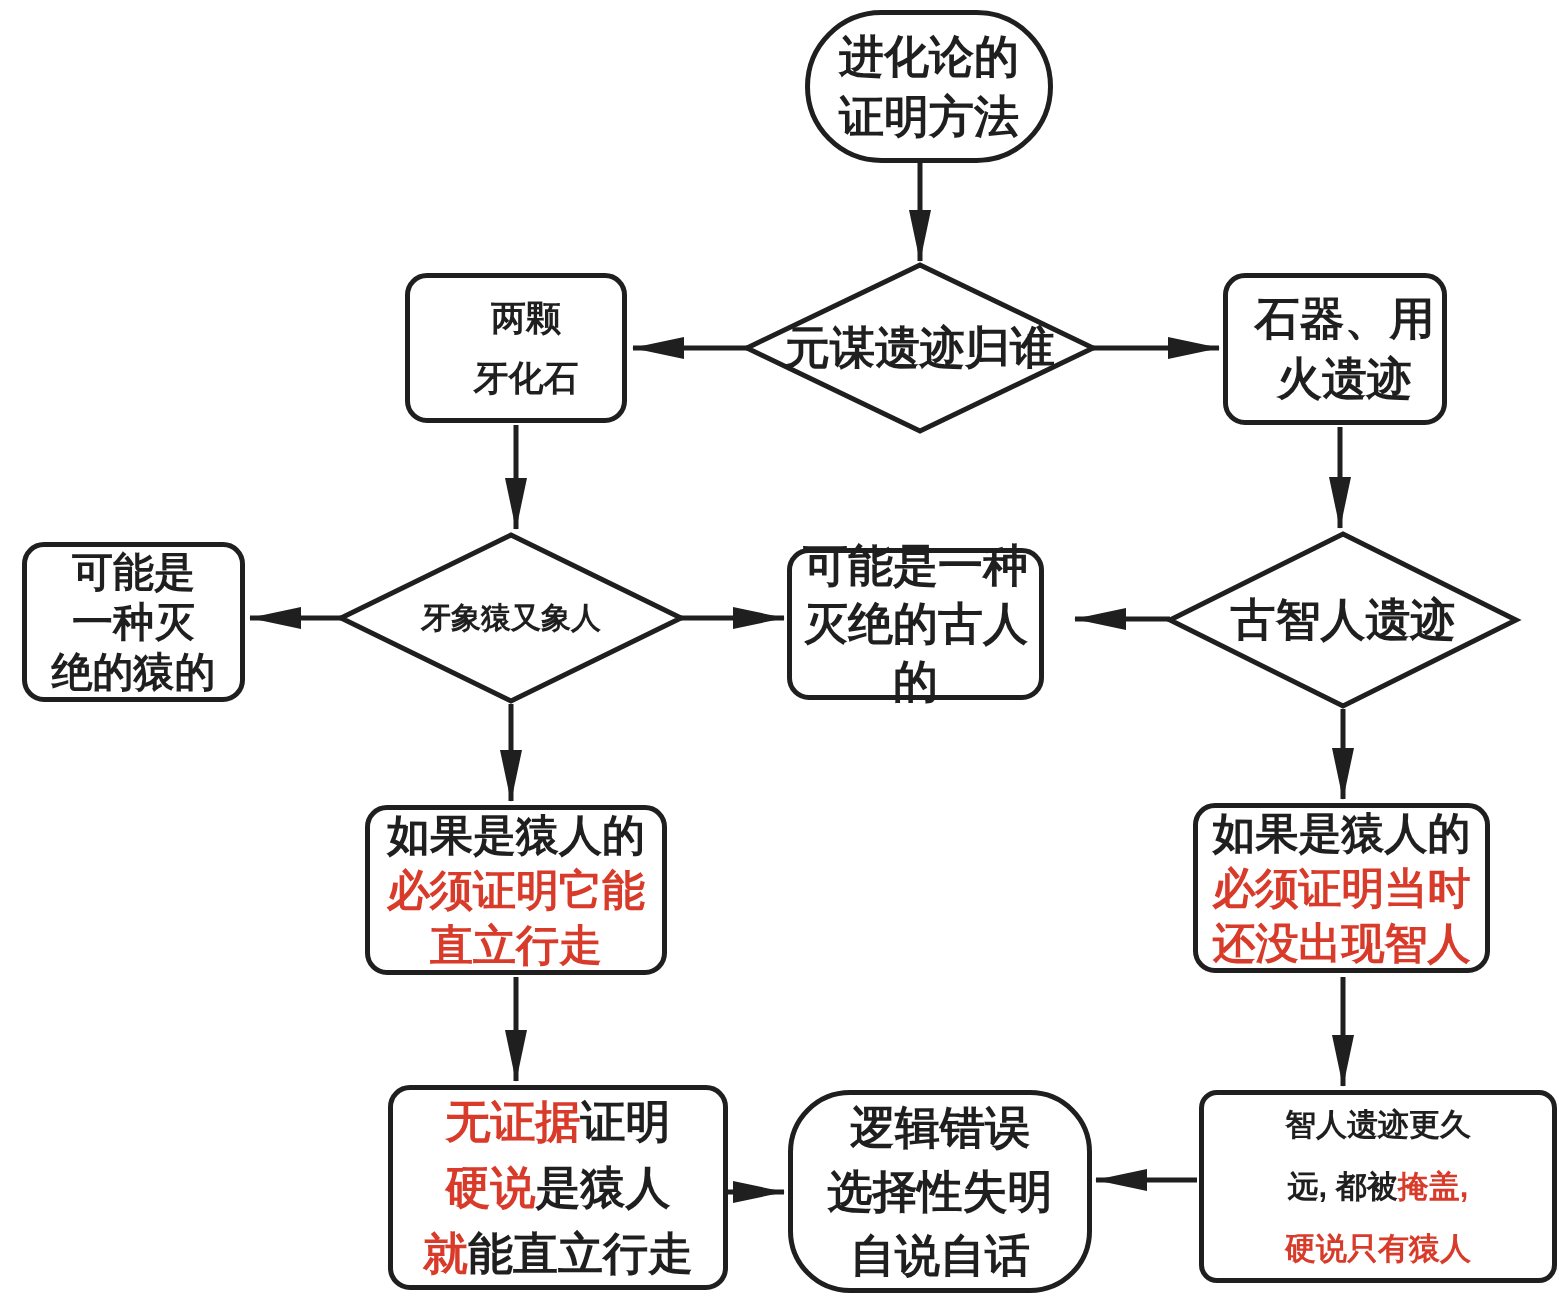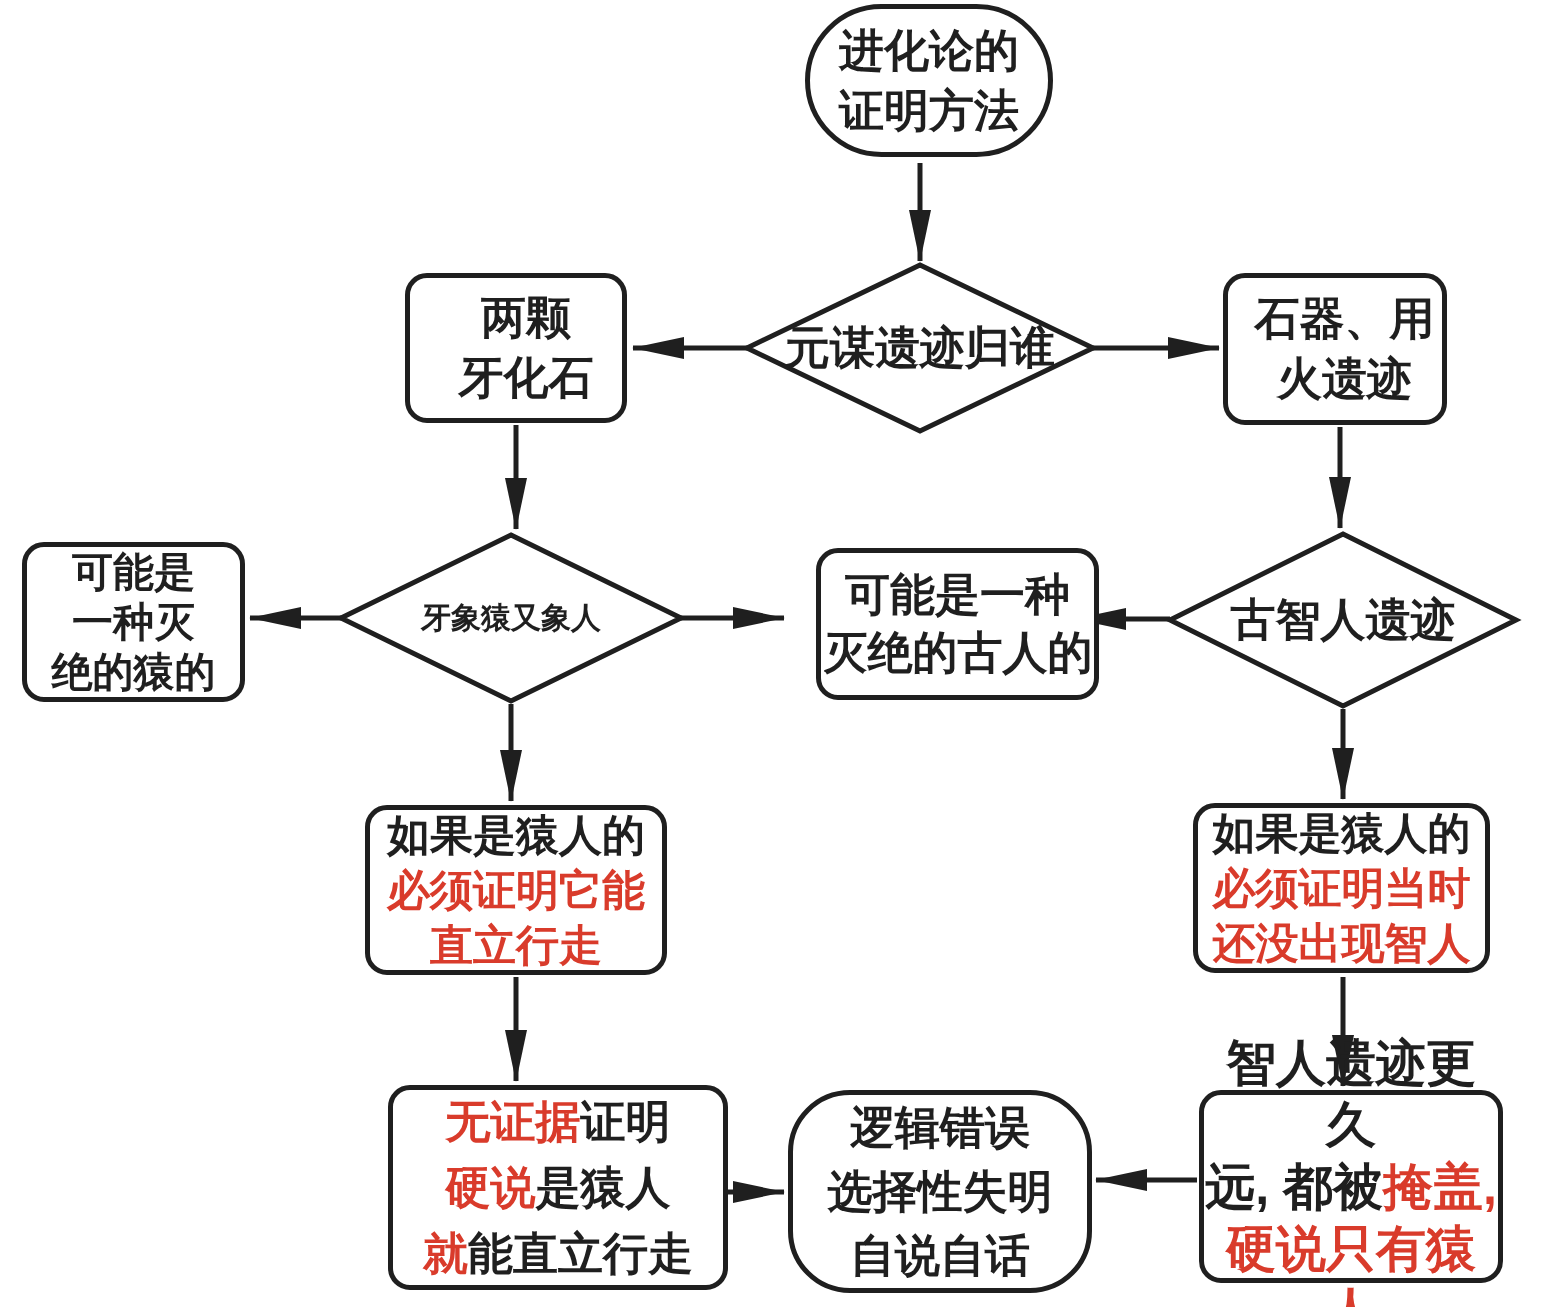--- a/index.html
+++ b/index.html
@@ -53,30 +53,30 @@
     text-align: center;
     font-weight: 600;
     z-index: 2;
     pointer-events: none;
   }
 
   .red { color: var(--red); }
   .ink { color: var(--ink); }
 
   
-  .n-start   { left: 805px;  top: 4px;   width: 248px; height: 153px; font-size: 45px; line-height: 60px; }
-  .n-tooth   { left: 405px;  top: 273px;  width: 222px; height: 150px; font-size: 45px; line-height: 60px; padding-left: 20px; }
+  .n-start   { left: 805px;  top: 10px;   width: 248px; height: 153px; font-size: 45px; line-height: 60px; }
+  .n-tooth   { left: 405px;  top: 273px;  width: 222px; height: 150px; font-size: 35px; line-height: 60px; padding-left: 20px; }
   .n-stone   { left: 1223px; top: 273px;  width: 224px; height: 152px; font-size: 45px; line-height: 60px; padding-left: 19px; }
   .n-ape     { left: 22px;   top: 542px;  width: 223px; height: 160px; font-size: 41px; line-height: 50px; }
-  .n-human   { left: 816px;  top: 548px;  width: 283px; height: 152px; font-size: 45px; line-height: 58px; }
+  .n-human   { left: 787px;  top: 548px;  width: 257px; height: 152px; font-size: 45px; line-height: 58px; }
   .n-ifleft  { left: 365px;  top: 805px;  width: 302px; height: 170px; font-size: 43px; line-height: 55px; }
   .n-ifright { left: 1193px; top: 803px;  width: 297px; height: 170px; font-size: 43px; line-height: 55px; }
   .n-noevid  { left: 388px;  top: 1085px; width: 340px; height: 205px; font-size: 45px; line-height: 66px; }
   .n-logic   { left: 788px;  top: 1090px; width: 304px; height: 203px; font-size: 45px; line-height: 64px; }
-  .n-sapiens { left: 1199px; top: 1090px; width: 304px; height: 193px; font-size: 50px; line-height: 62px; }
+  .n-sapiens { left: 1199px; top: 1090px; width: 358px; height: 193px; font-size: 31px; line-height: 62px; border-radius: 18px; }
 
   .d1-label { left: 747px;  top: 265px; width: 346px; height: 166px; font-size: 45px; line-height: 58px; }
   .d2-label { left: 341px;  top: 535px; width: 340px; height: 166px; font-size: 30px; line-height: 58px; }
   .d3-label { left: 1170px; top: 534px; width: 346px; height: 172px; font-size: 45px; line-height: 58px; }
 </style>
 </head>
 <body>
 
 <div class="canvas">
 

